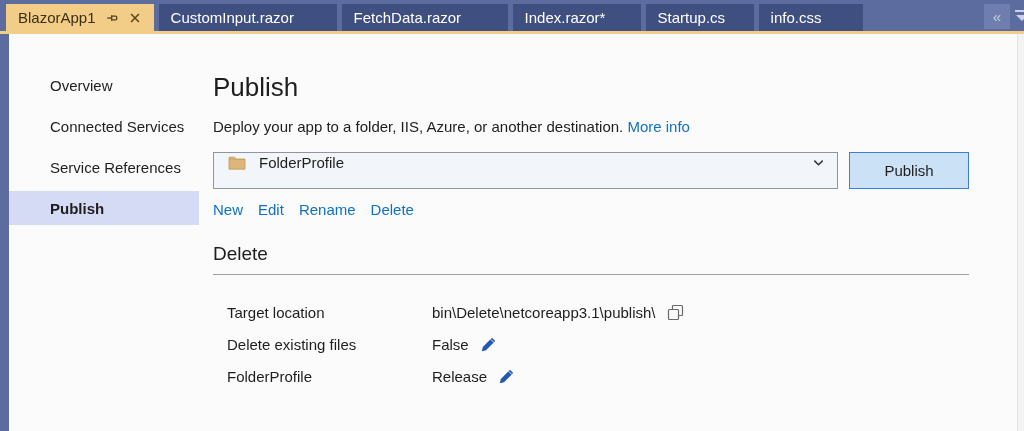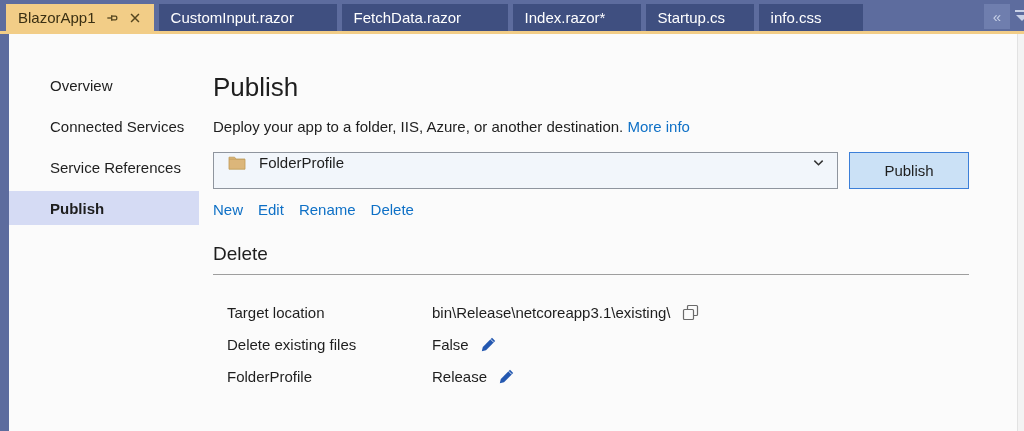--- a/index.html
+++ b/index.html
@@ -190,21 +190,21 @@
     <a class="link">Delete</a>
   </div>
 
   <h2 class="summary-title">Delete</h2>
   <hr class="summary-rule">
 
   <div class="summary-rows">
 
     <div class="summary-row">
       <span class="row-label">Target location</span>
-      <span class="row-value">bin\Release\netcoreapp3.1\existing\</span>
+      <span class="row-value">bin\Delete\netcoreapp3.1\publish\</span>
       <svg class="row-icon" viewBox="0 0 17 17" fill="#FBFBFB" stroke="#6A6A6A" stroke-width="1.2">
         <rect x="5.5" y="1.5" width="10" height="10" rx="1"></rect>
         <rect x="1.5" y="5.5" width="10" height="10" rx="1"></rect>
       </svg>
     </div>
 
     <div class="summary-row">
       <span class="row-label">Delete existing files</span>
       <span class="row-value">False</span>
       <svg class="row-icon" viewBox="0 0 17 17">

